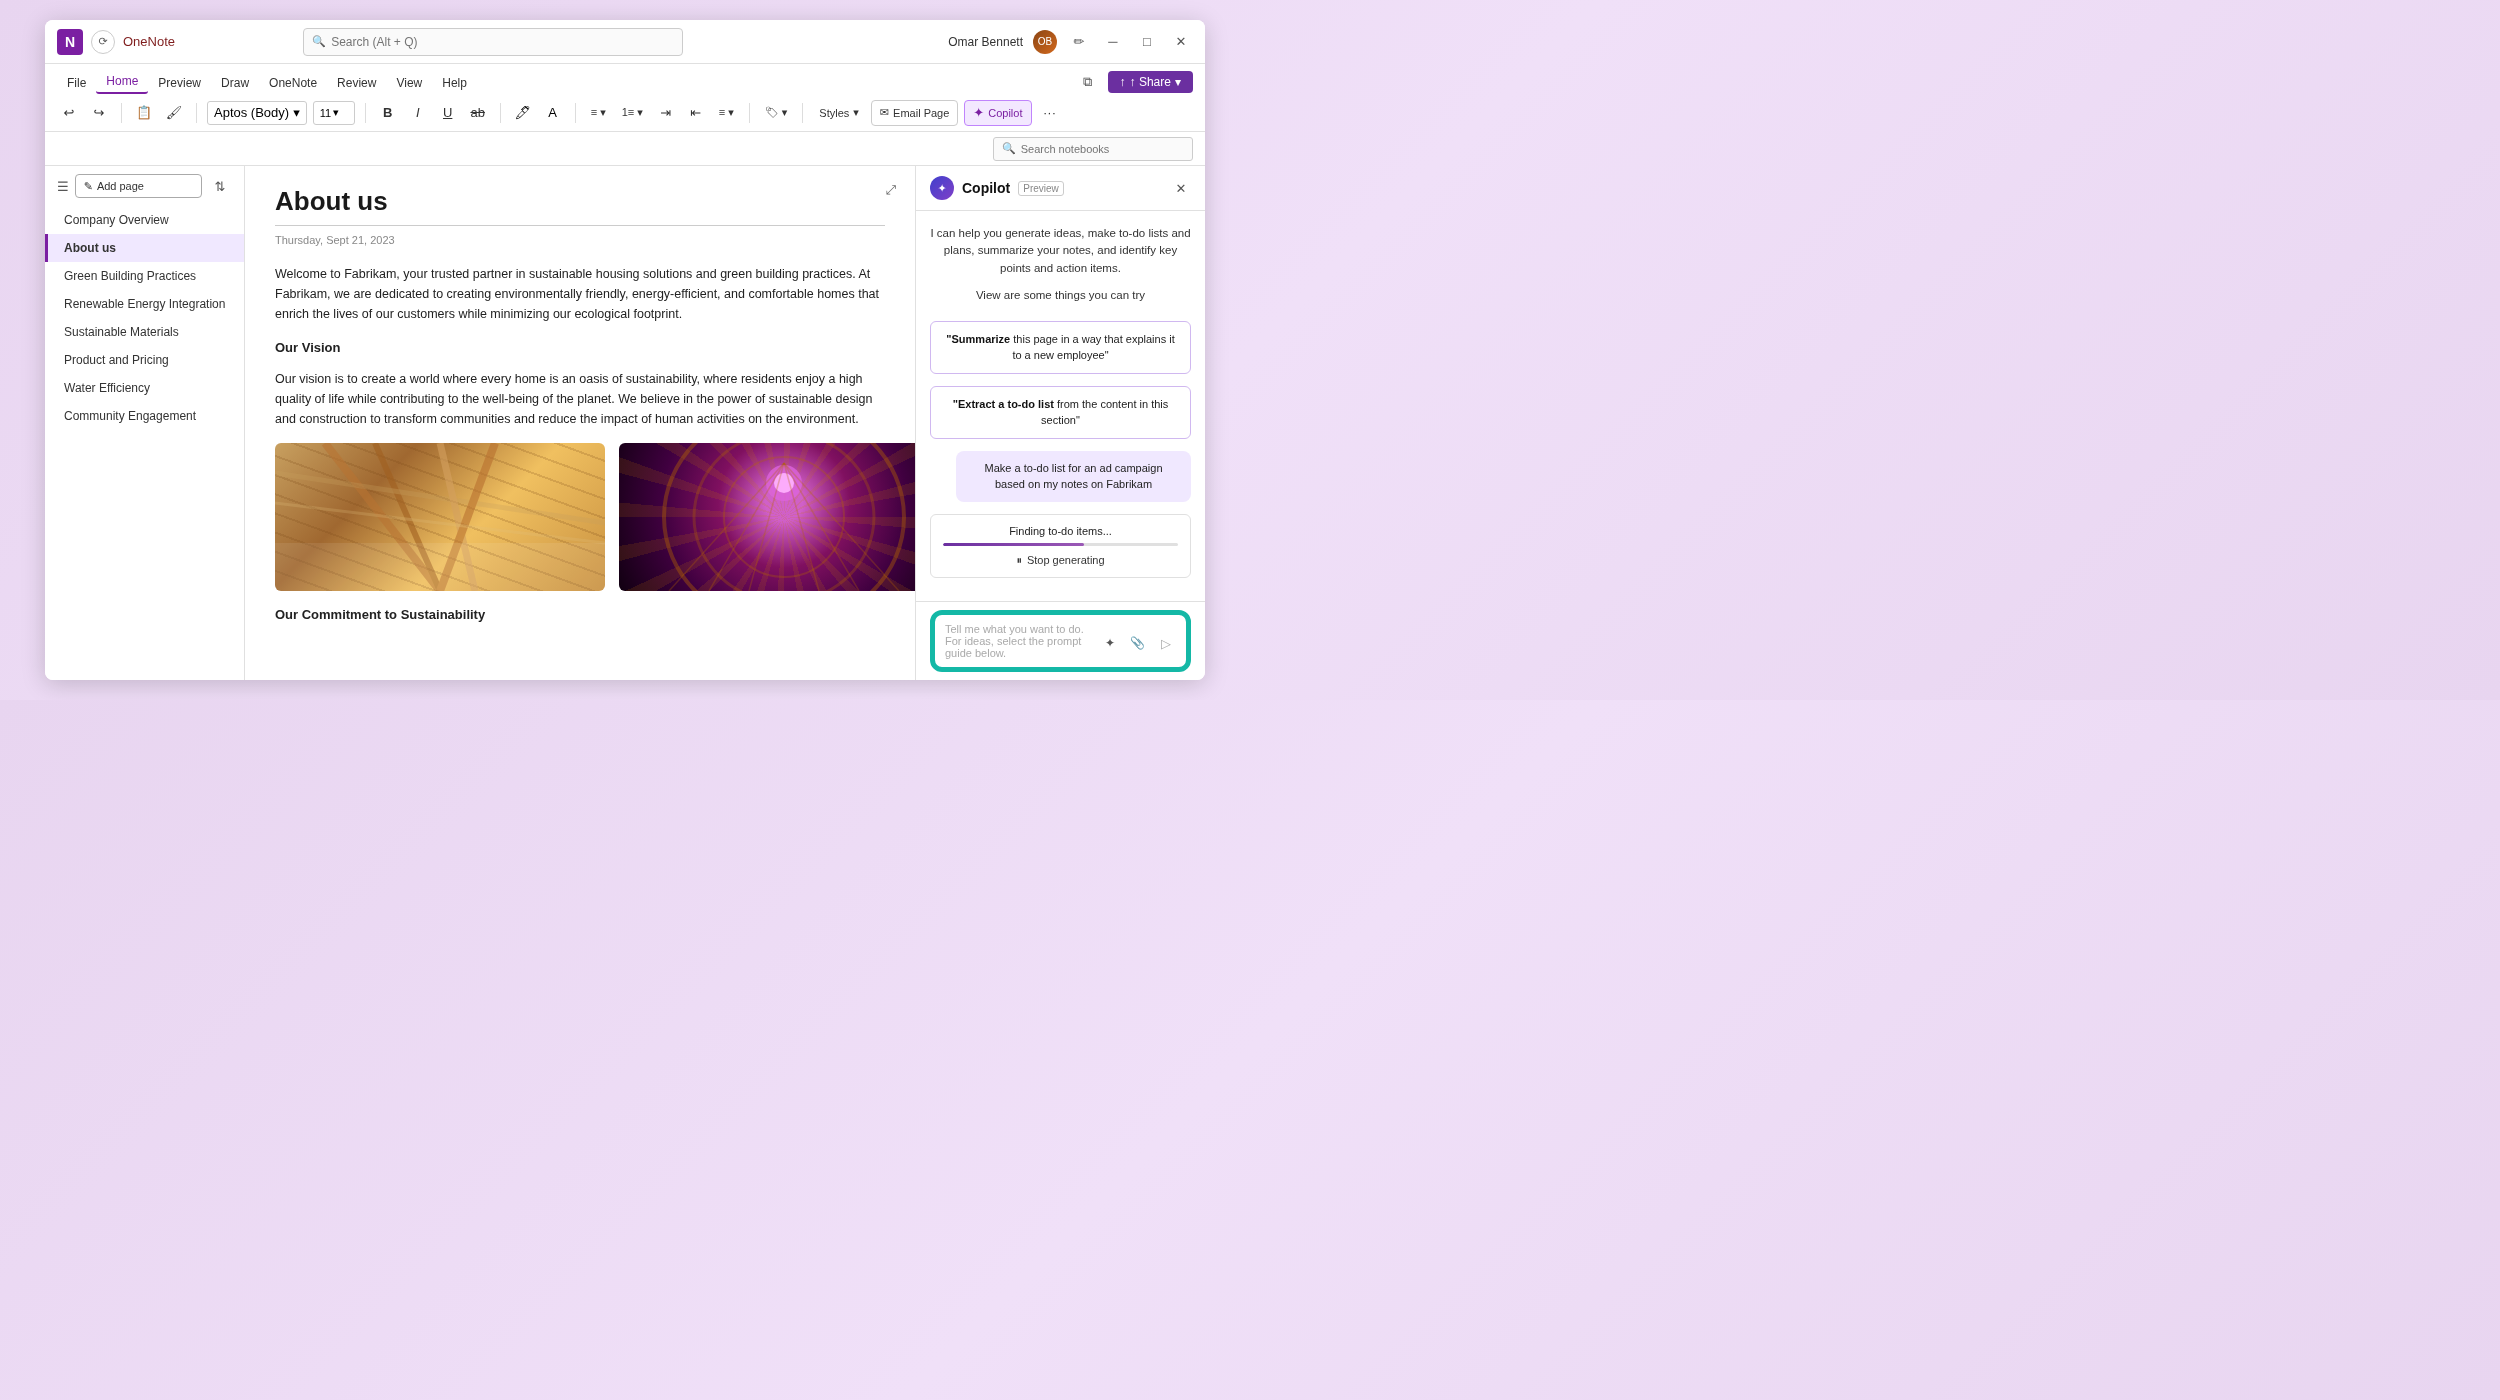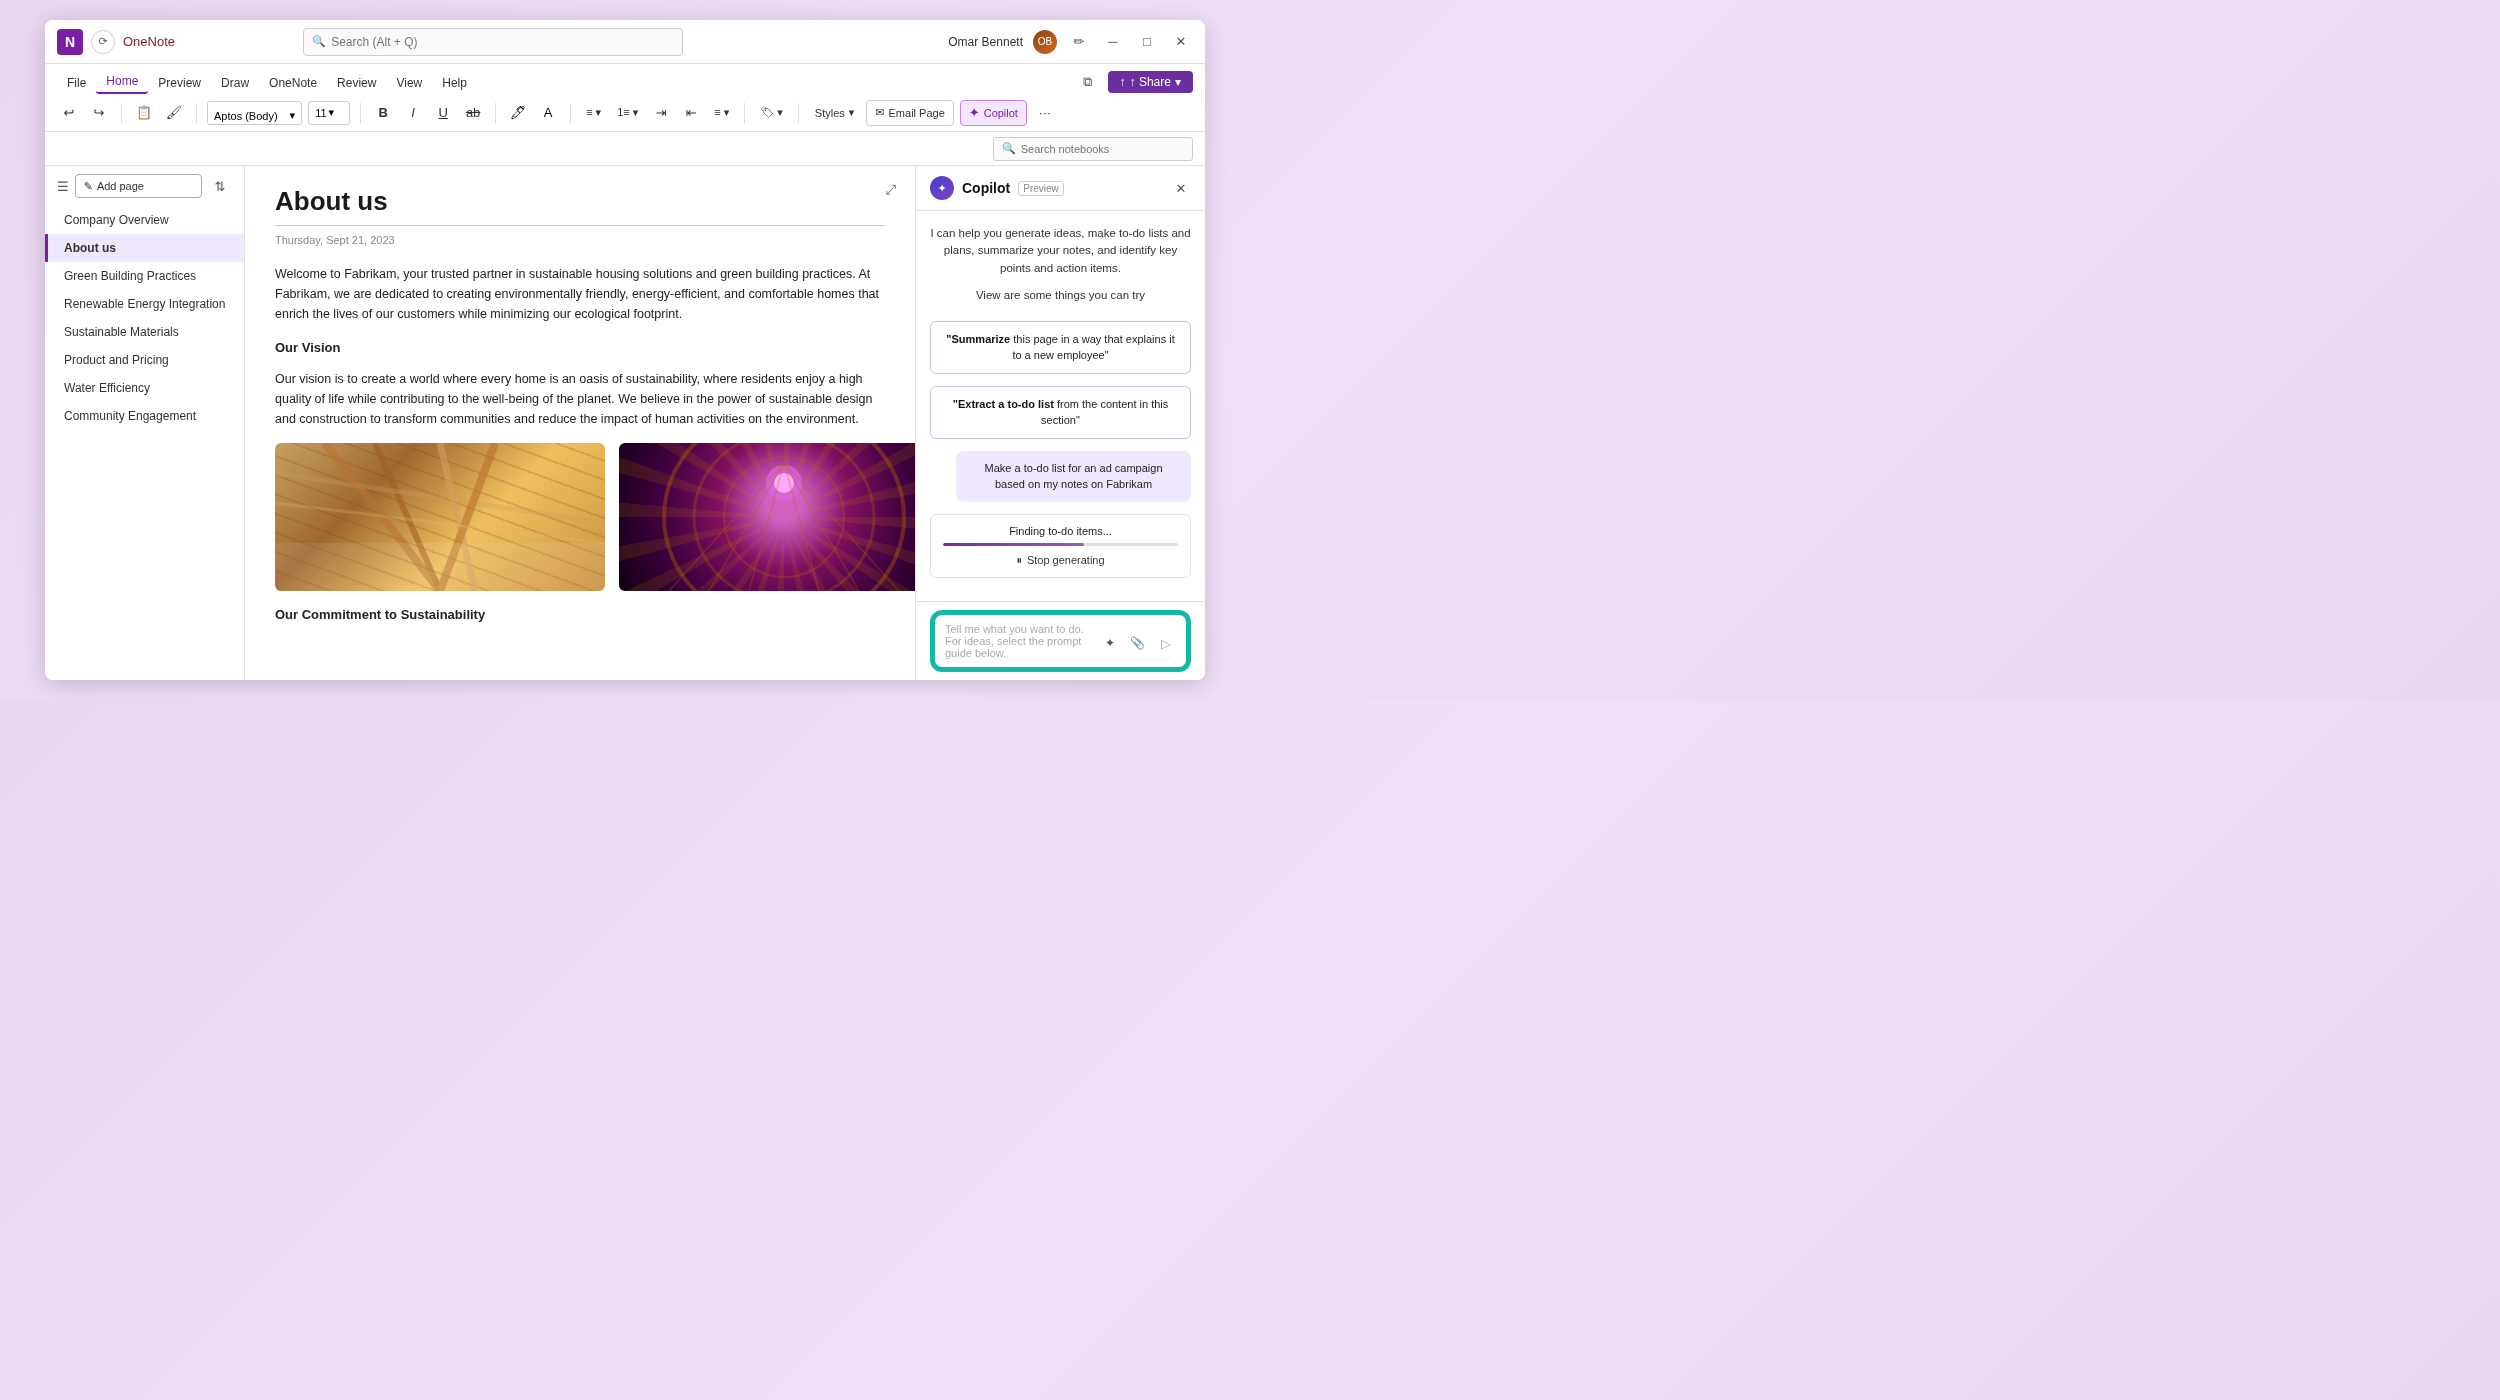--- a/index.html
+++ b/index.html
@@ -155,23 +155,23 @@
     .toolbar-btn {
       width: 24px; height: 24px;
       display: flex; align-items: center; justify-content: center;
       border: none; background: transparent;
       cursor: pointer; font-size: 13px; color: #333;
       border-radius: 3px;
     }
     .toolbar-separator { width: 1px; height: 20px; background: #ddd; margin: 0 4px; flex-shrink: 0; }
     .font-selector {
       border: 1px solid #ccc; border-radius: 3px;
-      background: #fff; font-size: 11px; padding: 2px 6px;
+      background: #fff; font-size: 13px; padding: 2px 6px;
       height: 24px; cursor: pointer; min-width: 80px;
-      display: flex; align-items: flex-end; gap: 12px;
+      display: flex; align-items: center; gap: 4px;
     }
     .size-selector {
       border: 1px solid #ccc; border-radius: 3px;
       background: #fff; font-size: 11px; padding: 2px 6px;
       height: 24px; cursor: pointer; width: 42px;
       display: flex; align-items: center; gap: 2px;
     }
     .toolbar-icon-btn {
       display: flex; align-items: center; gap: 3px;
       border: none; background: transparent;

